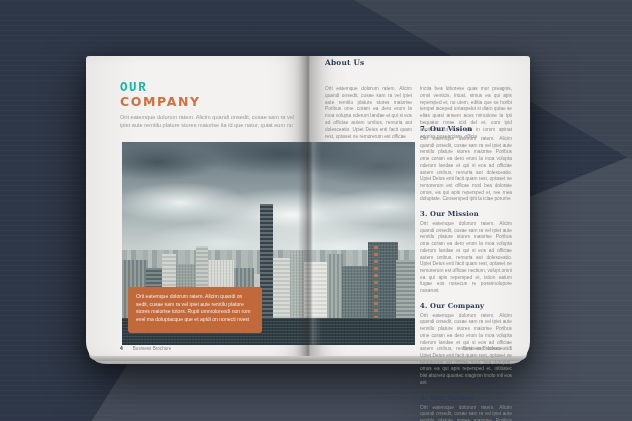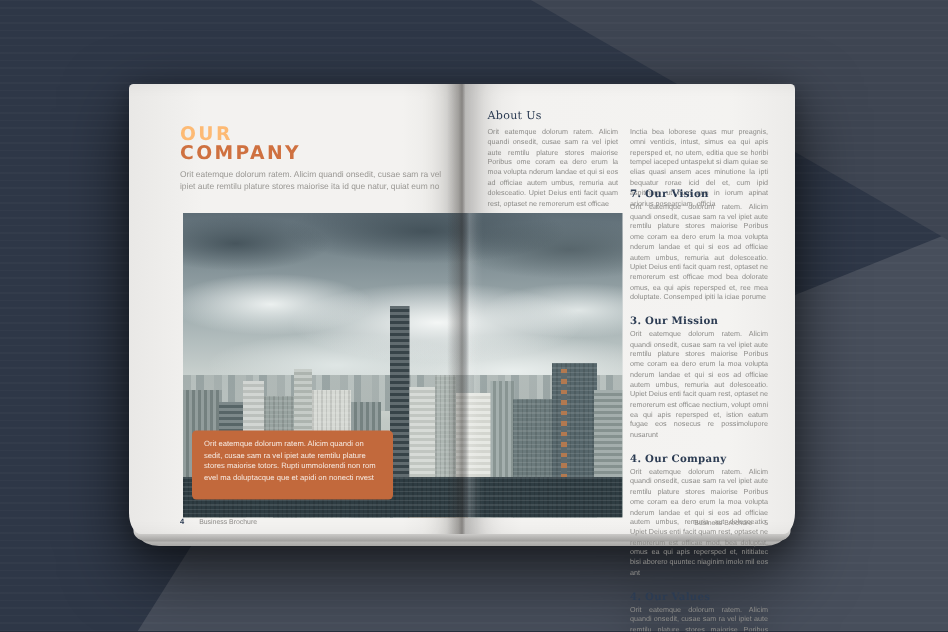--- a/index.html
+++ b/index.html
@@ -26,21 +26,21 @@
   .page-right{left:222px;background:linear-gradient(90deg,#e4e3e1,#f3f2f0 18%,#f4f3f1 80%,#eceb e9);
              background:linear-gradient(90deg,#e4e3e1,#f3f2f0 18%,#f4f3f1 80%,#ecebe9);
              border-radius:0 3px 8px 0 / 0 3px 14px 0;
              box-shadow:inset 18px 0 22px -16px rgba(0,0,0,0.45);}
   .spine{position:absolute;left:212px;width:20px;top:0;bottom:0;z-index:8;pointer-events:none;
          background:linear-gradient(90deg,transparent,rgba(60,52,46,0.16) 38%,rgba(50,44,40,0.30) 50%,rgba(255,255,255,0.10) 62%,transparent);}
 
   
   .title{position:absolute;left:34px;top:26px;line-height:13px;
          font-family:"DejaVu Sans",sans-serif;font-weight:800;font-size:12.5px;letter-spacing:1.6px;}
-  .title .t1{color:#fdba74;display:block;}
+  .title .t1{color:#14b8a6;display:block;font-family:Liberation Mono, monospace;}
   .title .t2{color:#cf7140;display:block;}
   .intro-left{position:absolute;left:34px;top:57px;width:178px;
               font-size:5.6px;line-height:1.45;color:#9a9894;}
   .footer{position:absolute;bottom:5px;font-size:4.6px;color:#8d8b88;z-index:9;}
   .footer .num{font-weight:bold;color:#2b3b52;font-size:5px;}
   .footer-left{left:34px;display:flex;gap:10px;align-items:baseline;}
   .footer-right2{position:absolute;bottom:5px;right:18px;display:flex;gap:8px;align-items:baseline;
                  font-size:4.6px;color:#8d8b88;z-index:9;}
 
   
@@ -63,22 +63,22 @@
   .bw-g{background-image:repeating-linear-gradient(180deg,rgba(255,255,255,0.10) 0 1px,transparent 1px 3px),
         repeating-linear-gradient(90deg,rgba(0,0,0,0.10) 0 1px,transparent 1px 3px);}
   .photo-fold{position:absolute;left:176px;width:24px;top:0;bottom:0;z-index:7;
         background:linear-gradient(90deg,transparent,rgba(40,40,45,0.22) 42%,rgba(28,28,33,0.32) 52%,rgba(255,255,255,0.12) 62%,transparent);}
 
   .caption{position:absolute;left:42px;top:231px;width:134px;height:46px;z-index:7;
            background:#c2693c;border-radius:3px;padding:6px 8px;box-sizing:border-box;
            color:#f6e9e0;font-size:5.1px;line-height:1.48;}
 
   
-  .about-head{position:absolute;left:239px;top:16px;font-family:"DejaVu Serif",serif;
-              font-weight:normal;font-size:7.4px;color:#2b3b52;letter-spacing:0.2px;}
+  .about-head{position:absolute;left:239px;top:2px;font-family:"DejaVu Serif",serif;
+              font-weight:bold;font-size:7.4px;color:#2b3b52;letter-spacing:0.2px;}
   .col{position:absolute;top:30px;font-size:4.8px;line-height:1.42;color:#8d8c89;text-align:justify;}
   .col1{left:239px;width:87px;}
   .col2{left:334px;width:92px;}
   .sections{position:absolute;left:334px;top:69px;width:92px;}
   .section h4{margin:0 0 3px 0;font-family:"DejaVu Serif",serif;font-weight:bold;
               font-size:6.8px;color:#2b3b52;letter-spacing:0.2px;}
   .section p{margin:0 0 7px 0;font-size:4.8px;line-height:1.40;color:#8d8c89;text-align:justify;}
 </style>
 </head>
 <body>

